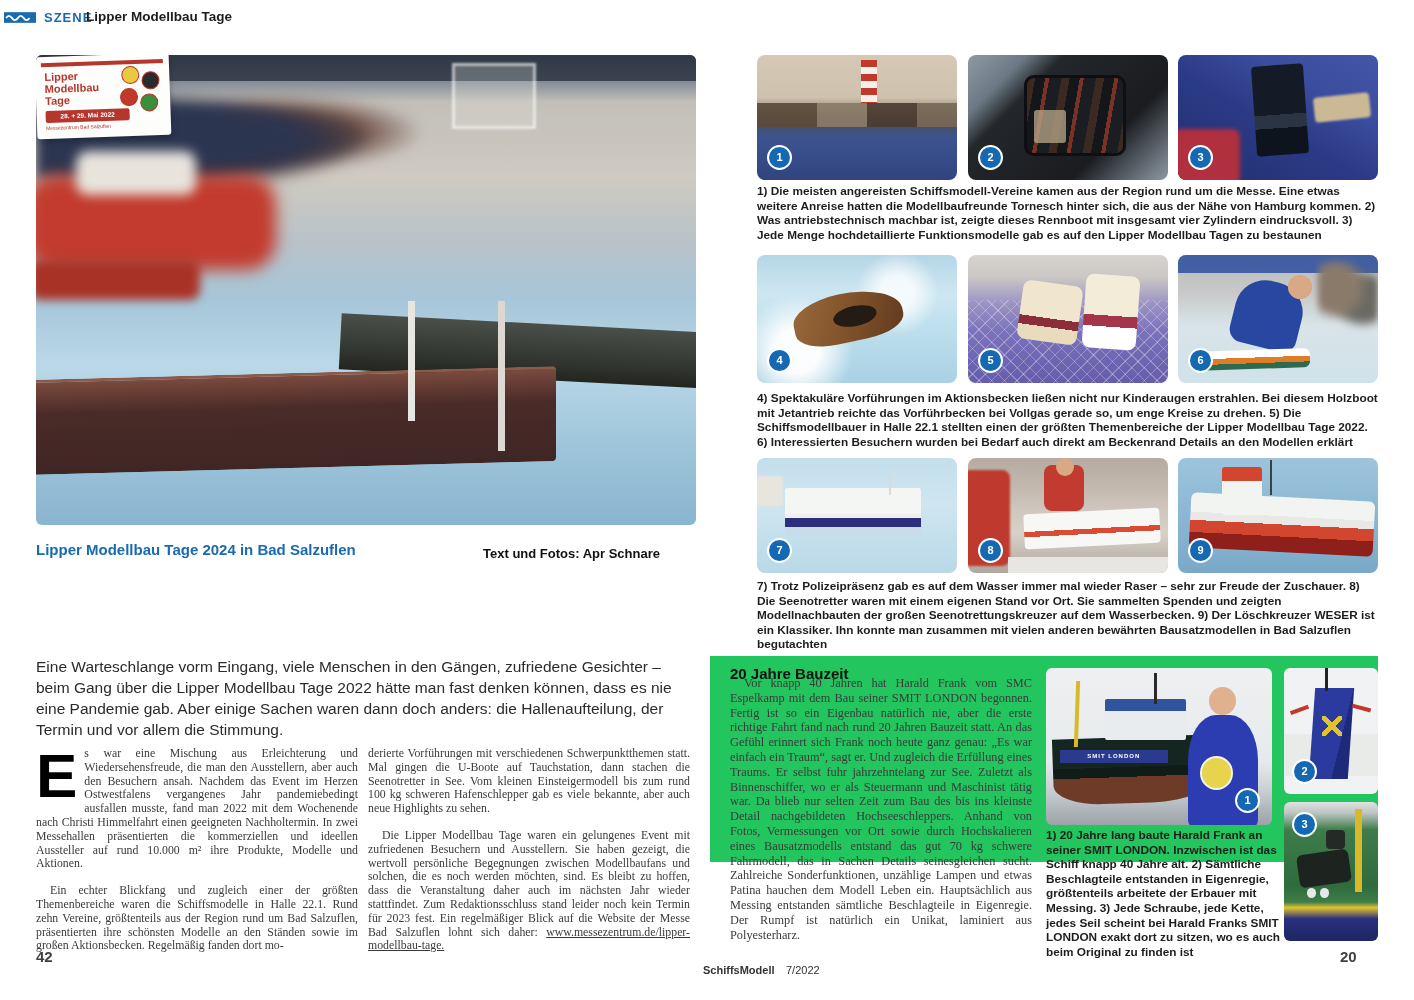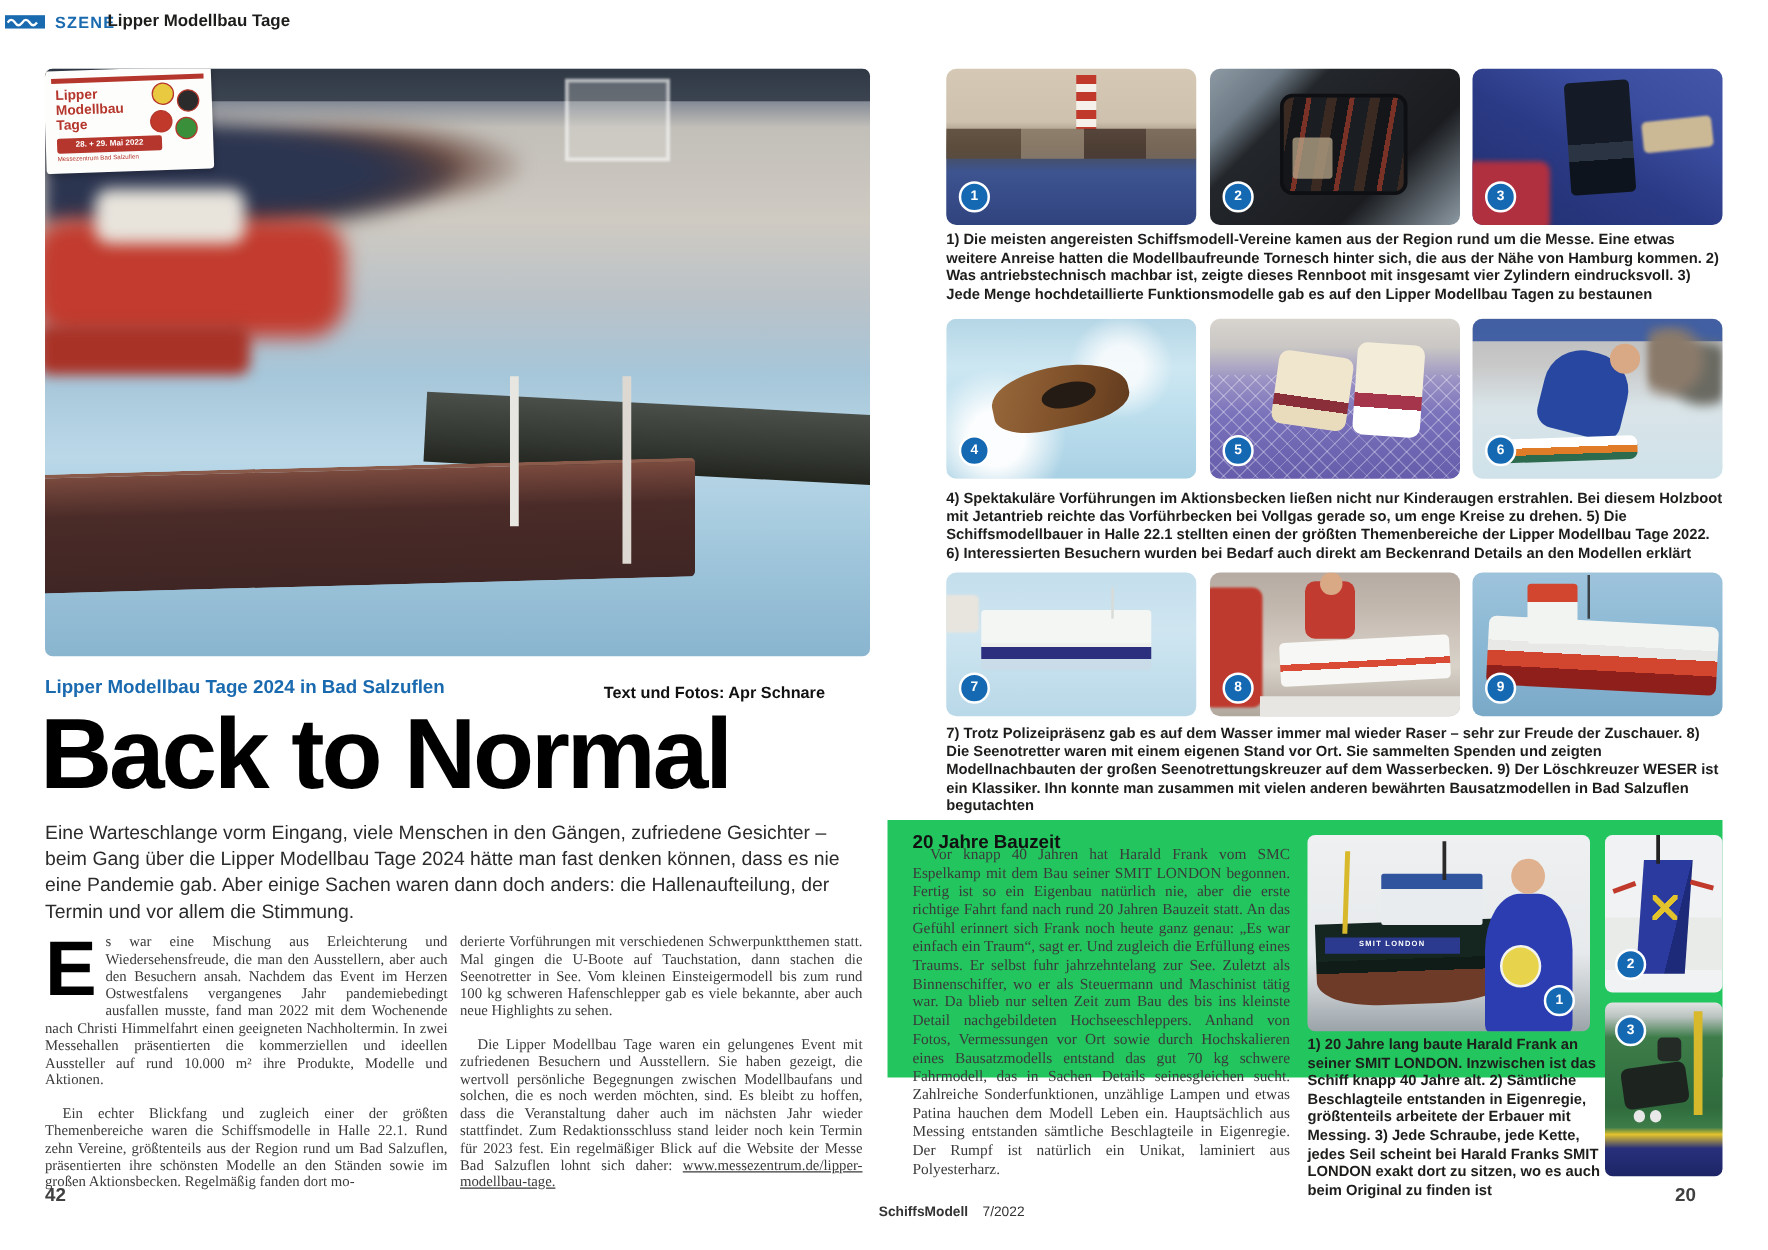--- a/index.html
+++ b/index.html
@@ -96,22 +96,21 @@
       <div class="sign-circle" style="right:10px;top:18px;background:#2b2b2b;"></div>
       <div class="sign-circle" style="right:32px;top:34px;background:#c0392b;"></div>
       <div class="sign-circle" style="right:12px;top:40px;background:#3a8f3a;"></div>
       <div class="sign-date">28. + 29. Mai 2022</div>
       <div class="sign-venue">Messezentrum Bad Salzuflen</div>
     </div>
   </div>
 
   <div class="abs kicker">Lipper Modellbau Tage 2024 in Bad Salzuflen</div>
   <div class="abs byline">Text und Fotos: Apr Schnare</div>
-  <div class="abs headline">Back to Normal</div>
-  <div class="abs intro">Eine Warteschlange vorm Eingang, viele Menschen in den Gängen, zufriedene Gesichter – beim Gang über die Lipper Modellbau Tage 2024 hätte man fast denken können, dass es nie eine Pandemie gab. Aber einige Sachen waren dann doch anders: die Hallenaufteilung, der Termin und vor allem die Stimmung.</div>
+  <div class="abs intro">Eine Warteschlange vorm Eingang, viele Menschen in den Gängen, zufriedene Gesichter – beim Gang über die Lipper Modellbau Tage 2022 hätte man fast denken können, dass es nie eine Pandemie gab. Aber einige Sachen waren dann doch anders: die Hallenaufteilung, der Termin und vor allem die Stimmung.</div>
 
   <div class="abs bodycol" style="left:36px;top:747px;">
     <p><span class="dropcap">E</span><span>s war eine Mischung aus Erleichterung und Wiedersehensfreude, die man den Ausstellern, aber auch den Besuchern ansah. Nachdem das Event im Herzen Ostwestfalens vergangenes Jahr pandemiebedingt ausfallen musste, fand man 2022 mit dem Wochenende nach Christi Himmelfahrt einen geeigneten Nachholtermin. In zwei Messehallen präsentierten die kommerziellen und ideellen Aussteller auf rund 10.000 m² ihre Produkte, Modelle und Aktionen.</span></p>
     <p>Ein echter Blickfang und zugleich einer der größten Themenbereiche waren die Schiffsmodelle in Halle 22.1. Rund zehn Vereine, größtenteils aus der Region rund um Bad Salzuflen, präsentierten ihre schönsten Modelle an den Ständen sowie im großen Aktionsbecken. Regelmäßig fanden dort mo-</p>
   </div>
   <div class="abs bodycol" style="left:368px;top:747px;">
     <p>derierte Vorführungen mit verschiedenen Schwerpunktthemen statt. Mal gingen die U-Boote auf Tauchstation, dann stachen die Seenotretter in See. Vom kleinen Einsteigermodell bis zum rund 100 kg schweren Hafenschlepper gab es viele bekannte, aber auch neue Highlights zu sehen.</p>
     <p><span>Die Lipper Modellbau Tage waren ein gelungenes Event mit zufriedenen Besuchern und Ausstellern. Sie haben gezeigt, die wertvoll persönliche Begegnungen zwischen Modellbaufans und solchen, die es noch werden möchten, sind. Es bleibt zu hoffen, dass die Veranstaltung daher auch im nächsten Jahr wieder stattfindet. Zum Redaktionsschluss stand leider noch kein Termin für 2023 fest. Ein regelmäßiger Blick auf die Website der Messe Bad Salzuflen lohnt sich daher: </span><a class="link" href="#">www.messezentrum.de/lipper-modellbau-tage.</a></p>
   </div>
 

